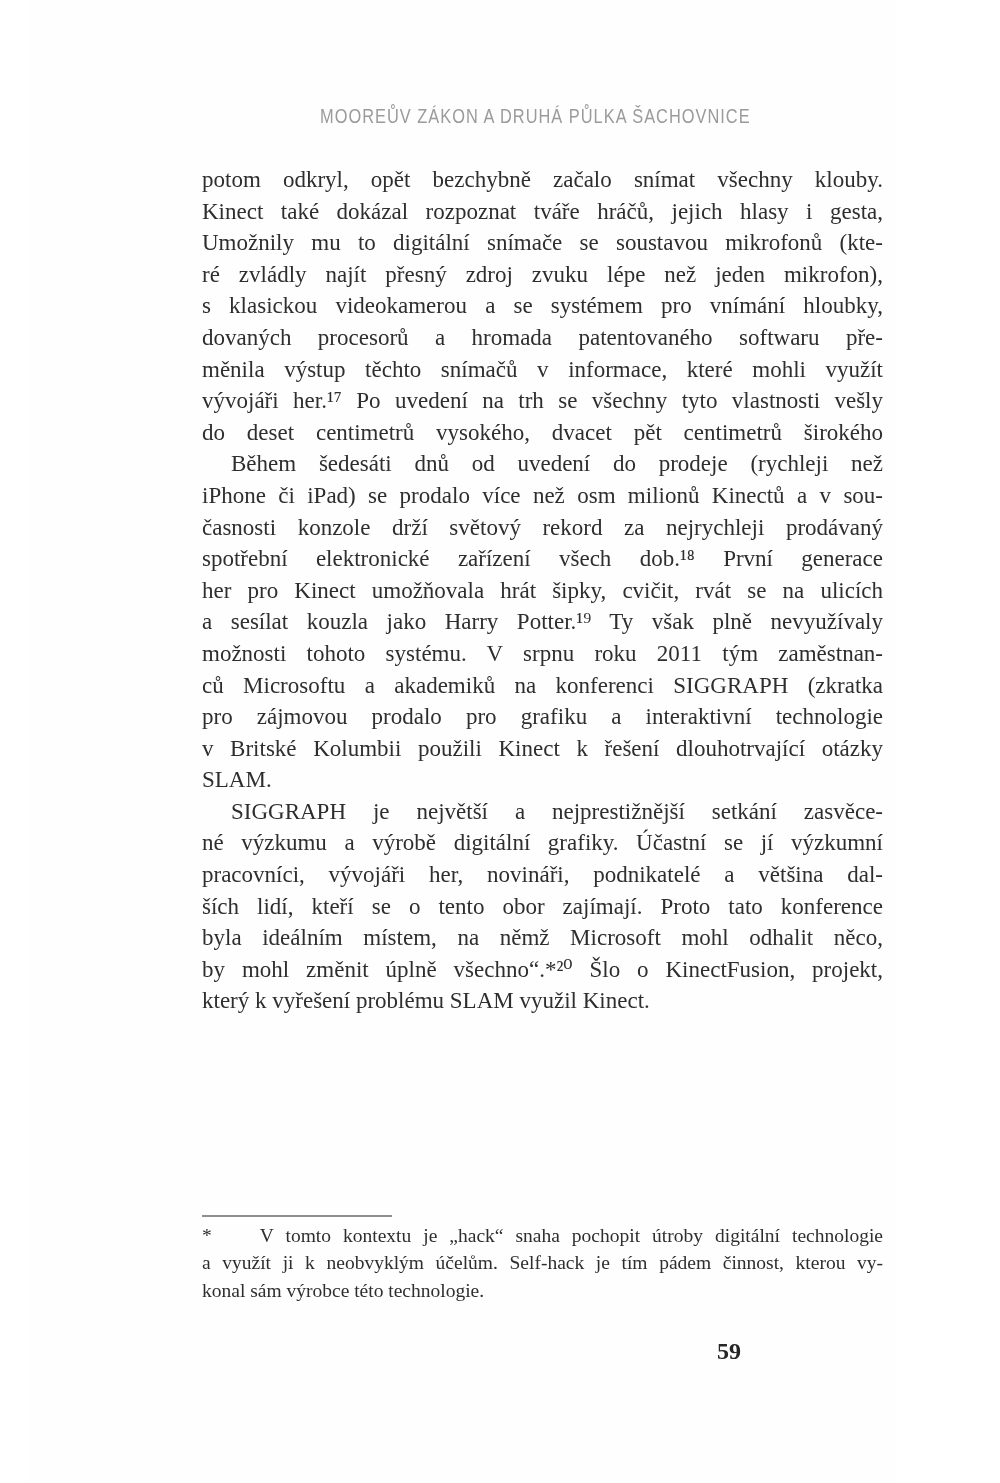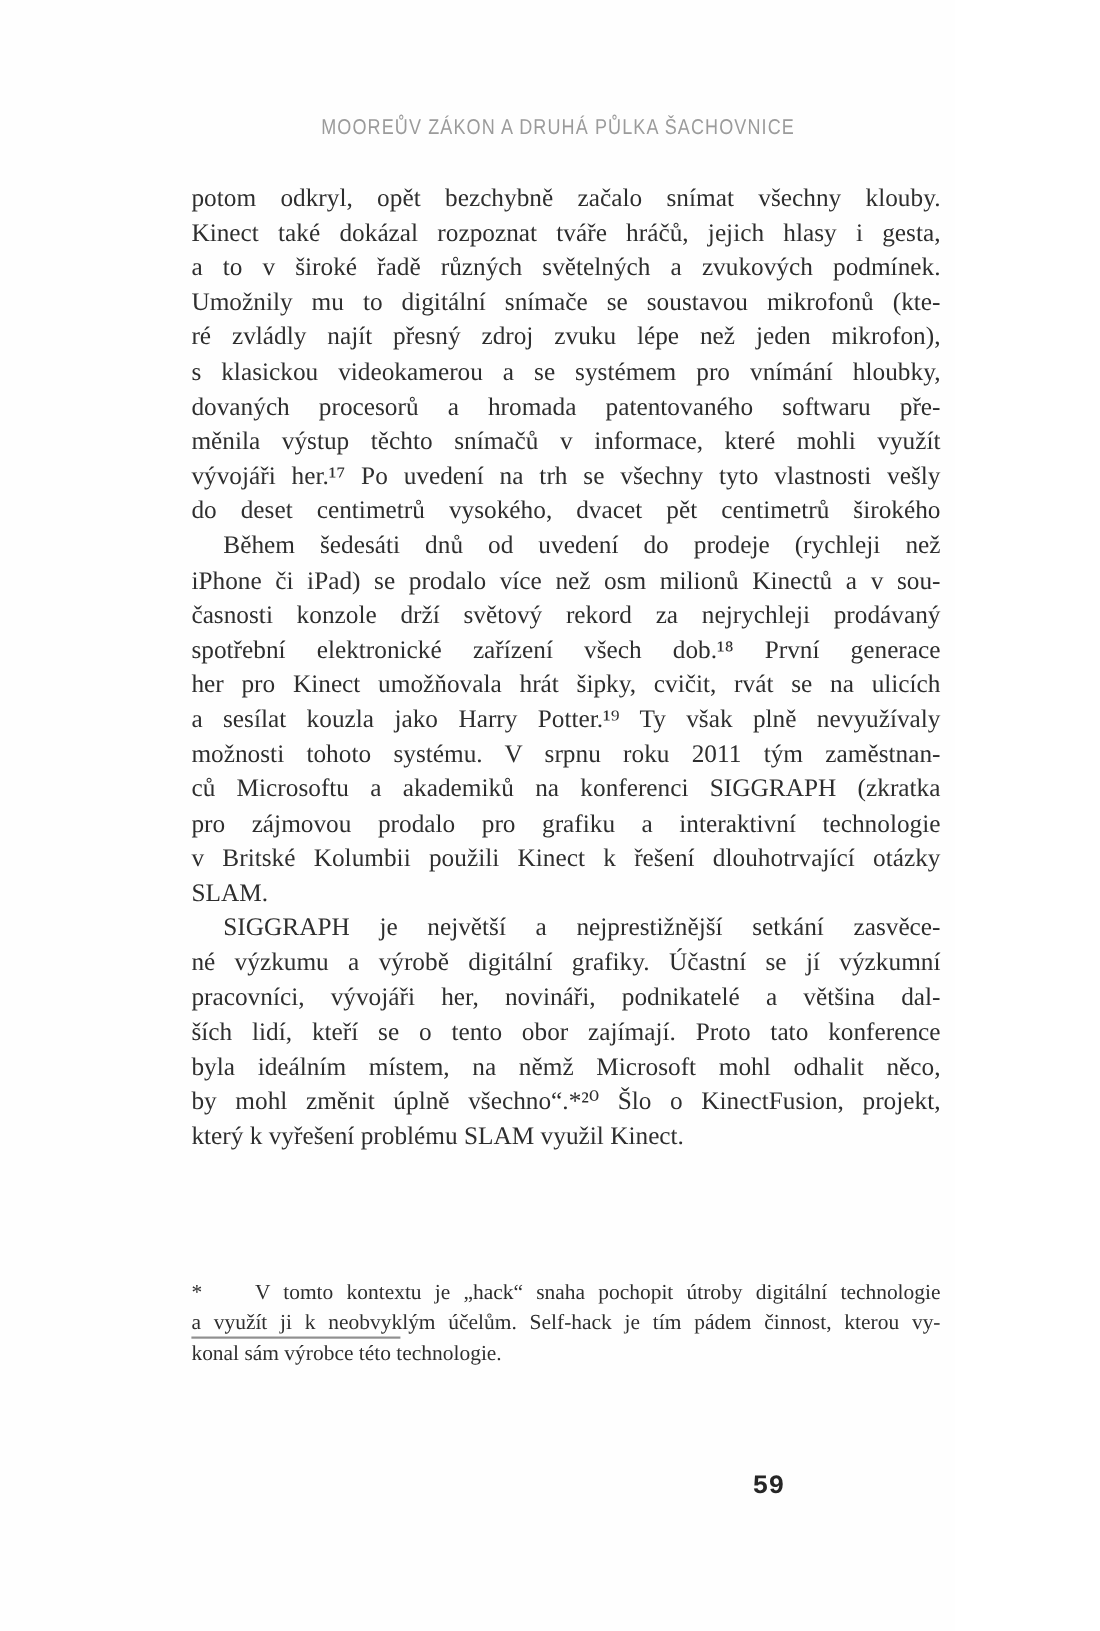--- a/index.html
+++ b/index.html
@@ -4,20 +4,21 @@
 <style>
   html, body { margin: 0; padding: 0; background: #ffffff; }
   .page {
     position: relative;
     width: 868px;
     height: 1483px;
     background: #fefefe;
     overflow: hidden;
     font-family: "Liberation Serif", "DejaVu Serif", serif;
     color: #2e2e2e;
+    margin-left: 28px;
   }
   .running-header {
     position: absolute;
     top: 105px;
     right: 145px;
     font-family: "Liberation Sans", "DejaVu Sans", sans-serif;
     font-size: 19.5px;
     font-weight: 400;
     letter-spacing: 1.2px;
     color: #9b9b9b;
@@ -44,50 +45,49 @@
   .footnote-rule {
     position: absolute;
     top: 1215px;
     left: 174px;
     width: 190px;
     height: 2px;
     background: #8f8f8f;
   }
   .footnote {
     position: absolute;
-    top: 1162px;
+    top: 1222px;
     left: 174px;
     width: 681px;
     font-size: 19.5px;
     line-height: 27.3px;
   }
   .footnote .line { text-align: justify; text-align-last: justify; }
   .footnote .line.last { text-align-last: left; }
   .page-number {
     position: absolute;
     top: 1338px;
     right: 155px;
-    font-family: Liberation Mono, monospace;
+    font-family: Liberation Serif, serif;
     font-weight: 700;
     font-size: 24px;
     color: #262626;
   }
 </style>
 </head>
 <body>
 
 <div class="page">
 
   <div class="running-header">MOOREŮV ZÁKON A DRUHÁ PŮLKA ŠACHOVNICE</div>
 
   <div class="body-text">
       <div class="paragraph">
         <div class="line">potom odkryl, opět bezchybně začalo snímat všechny klouby.</div>
         <div class="line">Kinect také dokázal rozpoznat tváře hráčů, jejich hlasy i gesta,</div>
-        <div class="line">a to v široké řadě různých světelných a zvukových podmínek.</div>
         <div class="line">Umožnily mu to digitální snímače se soustavou mikrofonů (kte-</div>
         <div class="line">ré zvládly najít přesný zdroj zvuku lépe než jeden mikrofon),</div>
         <div class="line">s klasickou videokamerou a se systémem pro vnímání hloubky,</div>
         <div class="line">dovaných procesorů a hromada patentovaného softwaru pře-</div>
         <div class="line">měnila výstup těchto snímačů v informace, které mohli využít</div>
         <div class="line">vývojáři her.¹⁷ Po uvedení na trh se všechny tyto vlastnosti vešly</div>
         <div class="line">do deset centimetrů vysokého, dvacet pět centimetrů širokého</div>
       </div>
       <div class="paragraph">
         <div class="line indent">Během šedesáti dnů od uvedení do prodeje (rychleji než</div>

